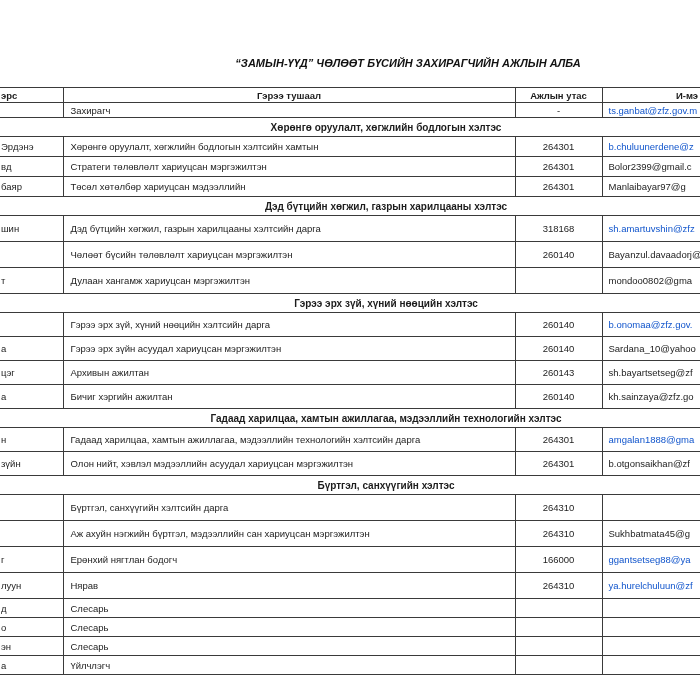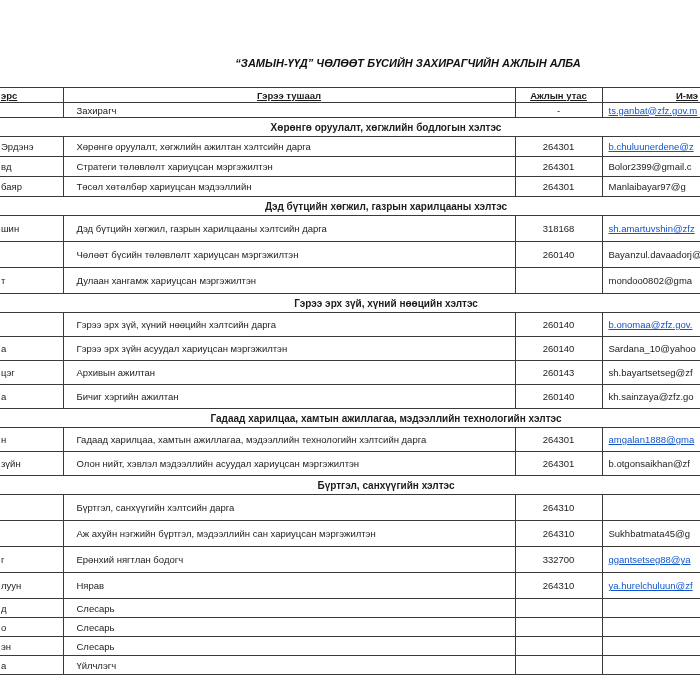--- a/index.html
+++ b/index.html
@@ -22,39 +22,39 @@
   }
   col.c-name{width:63px}
   col.c-pos{width:452px}
   col.c-phone{width:87px}
   col.c-email{width:170px}
   th,td{
     border:1px solid #3a3a3a;
     padding:0 6px;vertical-align:middle;
     overflow:hidden;white-space:nowrap;
   }
-  th{font-weight:bold;height:14px;text-align:center;text-decoration:underline;}
+  th{font-weight:bold;height:14px;text-align:center;}
   th.name-col{text-align:left;padding-left:1px;border-left:none;}
   td.name-cell{padding-left:1px;border-left:none;margin-top:12px;}
-  td.position-cell{text-align:left;padding-left:13px;}
+  td.position-cell{text-align:left;padding-left:7px;}
   td.phone-cell{text-align:center;}
   td.email-cell{padding-left:6px;}
   tbody.sec-0 td{height:14px}
   tbody.sec-1 td{height:19px}
   tbody.sec-2 td{height:25px}
   tbody.sec-3 td{height:23px}
   tbody.sec-4 td{height:23px}
   tbody.sec-5 td{height:25px}
   tbody.sec-5 tr.compact td{height:18px}
   tr.section-title-row td{
     border:none;background:#fff;
     text-align:center;font-weight:bold;font-size:10px;
     height:18px;padding:0;
   }
-  a.email-link{color:#1155CC;text-decoration:underline;cursor:pointer;}
+  a.email-link{color:#1155CC;cursor:pointer;}
   .email-plain{color:#1c1c1c;}
 </style>
 </head>
 <body>
 
 <div class="doc-title">“ЗАМЫН-ҮҮД” ЧӨЛӨӨТ БҮСИЙН ЗАХИРАГЧИЙН АЖЛЫН АЛБА</div>
 
 <div class="table-wrap">
   <table id="staff-table">
     <colgroup>
@@ -78,21 +78,21 @@
           <td class="phone-cell">-</td>
           <td class="email-cell"><a class="email-link">ts.ganbat@zfz.gov.m</a></td>
         </tr>
       </tbody>
       <tbody class="sec-1">
         <tr class="section-title-row">
           <td colspan="4">Хөрөнгө оруулалт, хөгжлийн бодлогын хэлтэс</td>
         </tr>
         <tr>
           <td class="name-cell">Эрдэнэ</td>
-          <td class="position-cell">Хөрөнгө оруулалт, хөгжлийн ажилтан хэлтсийн дарга</td>
+          <td class="position-cell">Хөрөнгө оруулалт, хөгжлийн бодлогын хэлтсийн хамтын</td>
           <td class="phone-cell">264301</td>
           <td class="email-cell"><a class="email-link">b.chuluunerdene@z</a></td>
         </tr>
         <tr>
           <td class="name-cell">вд</td>
           <td class="position-cell">Стратеги төлөвлөлт хариуцсан мэргэжилтэн</td>
           <td class="phone-cell">264301</td>
           <td class="email-cell"><span class="email-plain">Bolor2399@gmail.c</span></td>
         </tr>
         <tr>
@@ -183,21 +183,21 @@
         </tr>
         <tr>
           <td class="name-cell"></td>
           <td class="position-cell">Аж ахуйн нэгжийн бүртгэл, мэдээллийн сан хариуцсан мэргэжилтэн</td>
           <td class="phone-cell">264310</td>
           <td class="email-cell"><span class="email-plain">Sukhbatmata45@g</span></td>
         </tr>
         <tr>
           <td class="name-cell">г</td>
           <td class="position-cell">Ерөнхий нягтлан бодогч</td>
-          <td class="phone-cell">332700</td>
+          <td class="phone-cell">166000</td>
           <td class="email-cell"><a class="email-link">ggantsetseg88@ya</a></td>
         </tr>
         <tr>
           <td class="name-cell">луун</td>
           <td class="position-cell">Нярав</td>
           <td class="phone-cell">264310</td>
           <td class="email-cell"><a class="email-link">ya.hurelchuluun@zf</a></td>
         </tr>
         <tr class="compact">
           <td class="name-cell">д</td>

